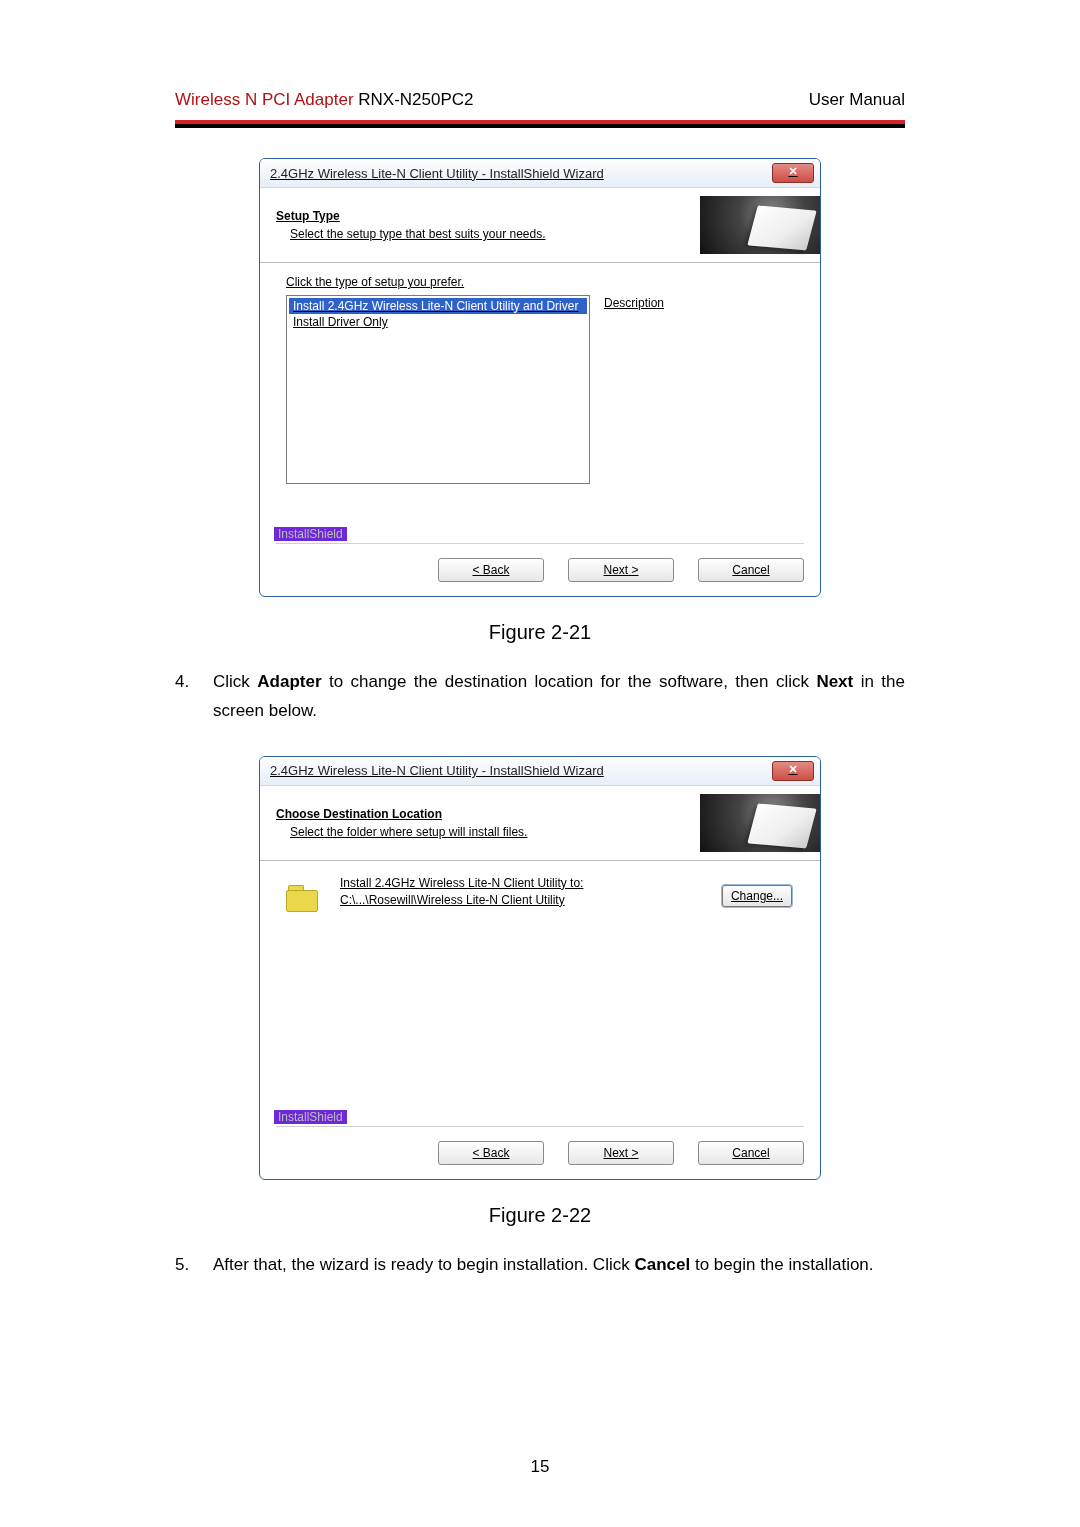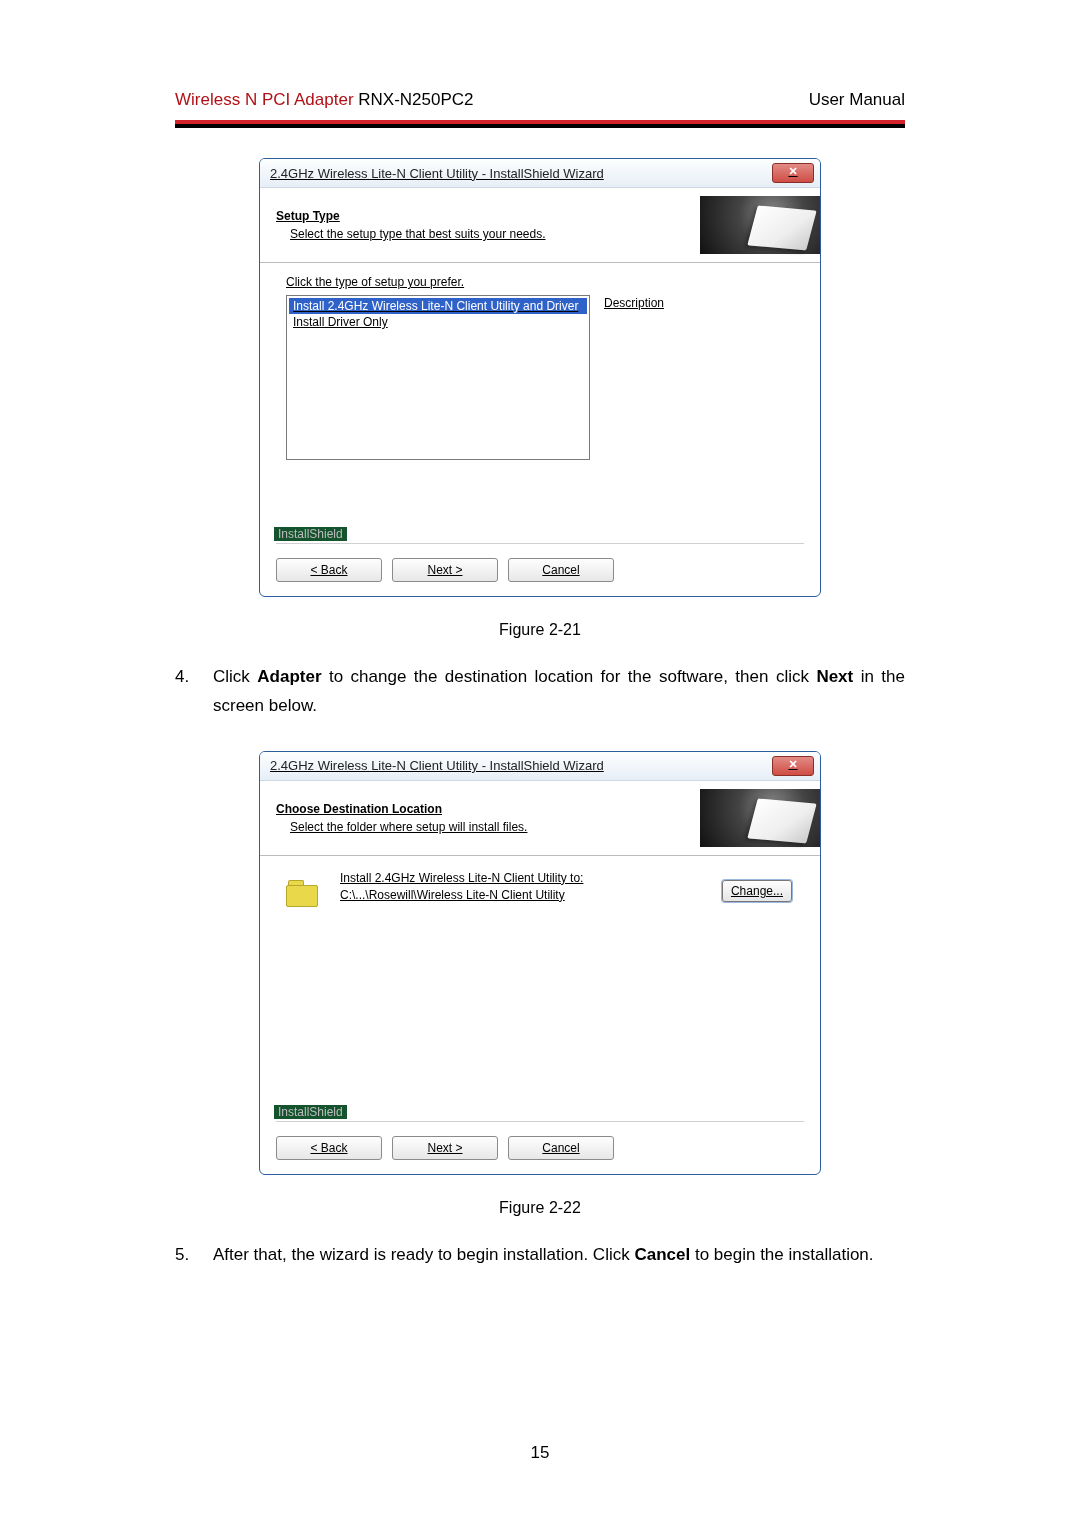--- a/index.html
+++ b/index.html
@@ -112,21 +112,21 @@
     margin: 2px 0 6px 10px;
   }
   .setup-row {
     display: flex;
     gap: 14px;
     padding: 0 10px;
   }
   .listbox {
     flex: 1;
     border: 1px solid #7a7a7a;
-    height: 165px;
+    height: 189px;
     box-sizing: border-box;
     padding: 2px;
     background: #fff;
   }
   .listbox .opt {
     padding: 1px 4px;
     white-space: nowrap;
     overflow: hidden;
   }
   .listbox .opt.selected {
@@ -188,63 +188,63 @@
   .dlg-footer {
     padding: 10px 16px 14px 16px;
     position: relative;
   }
   .ishield {
     position: absolute;
     top: 4px;
     left: 14px;
     font-size: 12px;
     color: #bdbdbd;
-    background: #14532d;
+    background: #6d28d9;
     padding: 0 4px;
   }
   .ishield-line {
     border-top: 1px solid #d0d0d0;
     margin: 10px 0 14px 0;
   }
   .btn-row {
     display: flex;
-    justify-content: flex-start;
-    gap: 10px;
+    justify-content: flex-end;
+    gap: 24px;
   }
   .wbtn {
     min-width: 84px;
     border: 1px solid #8a8a8a;
     background: linear-gradient(#fefefe, #e7e7e7);
     font-size: 12px;
     padding: 4px 10px;
     border-radius: 3px;
     text-align: center;
   }
   .fig-cap {
     text-align: center;
-    font-size: 16px;
+    font-size: 20px;
     margin-top: 24px;
   }
   .instr {
     font-size: 17px;
     line-height: 1.7;
     text-align: justify;
     margin: 24px 0 0 0;
     display: flex;
   }
   .instr .num {
     width: 38px;
     flex-shrink: 0;
   }
   .instr .body {
     flex: 1;
   }
   .pagenum {
     position: absolute;
-    bottom: 64px;
+    bottom: 50px;
     left: 0;
     width: 100%;
     text-align: center;
     font-size: 17px;
   }
 </style>
 </head>
 <body>
 
 <div class="page">

